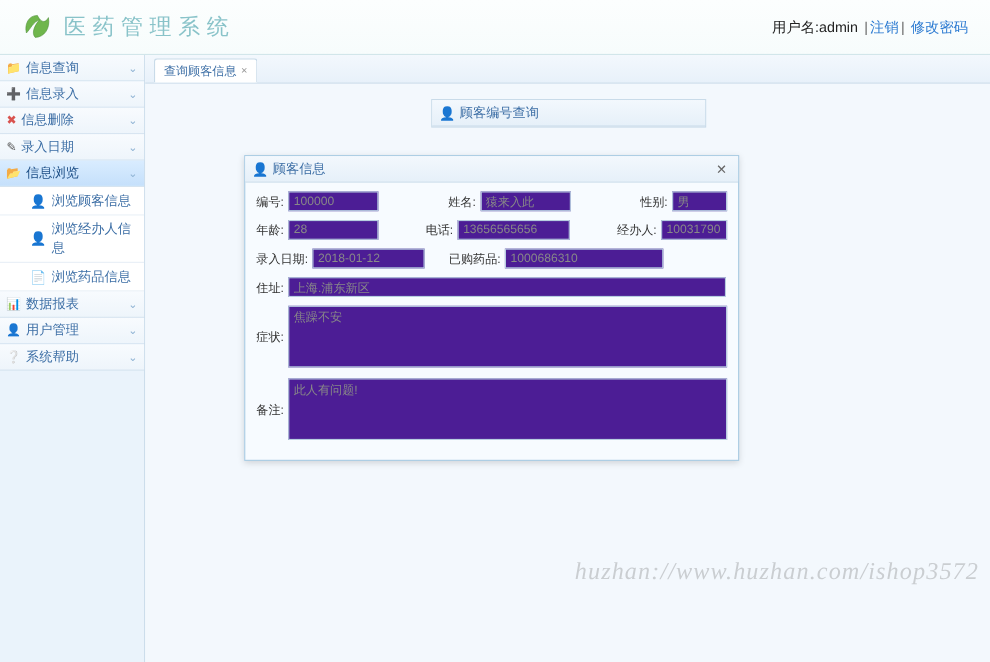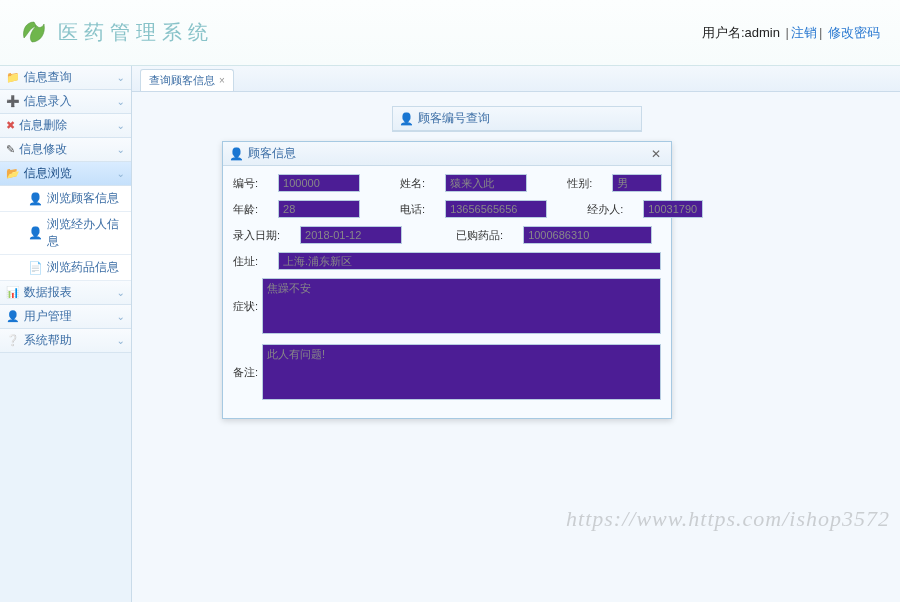--- a/index.html
+++ b/index.html
@@ -1,18 +1,18 @@
 <!DOCTYPE html>
 <html><head>
 <meta charset="utf-8">
 <style>
 * { box-sizing: border-box; margin: 0; padding: 0; }
 body { font-family: "Microsoft YaHei", Arial, sans-serif; font-size: 12px; background: #f0f8ff; color: #333; width: 900px; height: 602px; overflow: hidden; position: relative; }
 
-.header { height: 66px; display: flex; align-items: center; justify-content: space-between; padding: 0 20px; background: linear-gradient(#fcfefe,#f7fcfc); border-bottom: 1px solid #d2e6ea; }
+.header { height: 50px; display: flex; align-items: center; justify-content: space-between; padding: 0 20px; background: linear-gradient(#fcfefe,#f7fcfc); border-bottom: 1px solid #d2e6ea; }
 .logo-wrap { display: flex; align-items: center; gap: 8px; }
 .logo-title { font-size: 20px; letter-spacing: 6px; color: #89c3c9; font-weight: 400; }
 .user-area { font-size: 13px; color: #222; }
 .user-area a { color: #2b7ad1; text-decoration: none; cursor: pointer; }
 .sep { color:#666; margin:0 2px; }
 
 .main { display: flex; height: 552px; }
 .sidebar { width: 132px; background: #eaf3fb; border-right: 1px solid #c9dbe9; }
 .side-title { background: linear-gradient(#f3f8fd,#e6f0f9); border-bottom: 1px solid #c9dbe9; padding: 4px 6px; font-size: 12px; color: #3c6ea5; display: flex; align-items: center; justify-content: space-between; }
 .side-title .chev { color: #7da5c9; font-size: 10px; }
@@ -30,25 +30,25 @@
 
 .content-body { flex: 1; position: relative; padding: 14px 0 0 260px; }
 .panel-small { width: 250px; border: 1px solid #c9dbe9; background: #fff; }
 .panel-head { background: linear-gradient(#f3f8fd,#e6f0f9); border-bottom: 1px solid #c9dbe9; padding: 3px 6px; font-size: 12px; color: #3c6ea5; display: flex; align-items: center; gap: 4px; }
 
 .dialog { position: absolute; left: 222px; top: 141px; width: 450px; border: 1px solid #a6c9e2; background: #f7fbff; box-shadow: 0 2px 6px rgba(0,0,0,.15); }
 .dlg-head { background: linear-gradient(#f3f8fd,#e6f0f9); border-bottom: 1px solid #c9dbe9; padding: 3px 6px; font-size: 12px; color: #3c6ea5; display: flex; align-items: center; justify-content: space-between; }
 .dlg-head .ttl { display: flex; align-items: center; gap: 4px; }
 .dlg-close { color: #666; cursor: pointer; font-size: 12px; padding: 0 4px; }
 .dlg-body { padding: 8px 10px; }
-.row { display: flex; align-items: center; gap: 20px; margin-bottom: 8px; }
+.row { display: flex; align-items: center; gap: 4px; margin-bottom: 8px; }
 .lbl { color: #333; font-size: 11px; white-space: nowrap; }
 .inp, .ta { border: 1px solid #b7cde0; background: #fff; color: #666; font-size: 11px; padding: 2px 4px; font-family: inherit; }
 .inp.ro, .ta.ro { background: #4c1d95; color: #888; }
-.inp.w1 { width: 82px; } .inp.w2 { width: 102px; } .inp.w3 { width: 129px; }
+.inp.w1 { width: 82px; } .inp.w2 { width: 102px; } .inp.w3 { width: 144px; }
 .ta { width: 400px; height: 56px; resize: none; display: block; }
 .ta-row { display: flex; align-items: center; gap: 4px; margin-bottom: 10px; }
 
 .watermark { position: absolute; right: 10px; bottom: 70px; font-size: 22px; color: rgba(80,80,80,.25); font-family: Georgia, serif; font-style: italic; pointer-events: none; letter-spacing: 1px; }
 </style>
 </head>
 <body>
 
 <div class="header">
   <div class="logo-wrap">
@@ -73,21 +73,21 @@
         </div>
         <div class="acc-item">
           <span><span class="ico ico-green">➕</span><span>信息录入</span></span>
           <span class="chev">⌄</span>
         </div>
         <div class="acc-item">
           <span><span class="ico ico-red">✖</span><span>信息删除</span></span>
           <span class="chev">⌄</span>
         </div>
         <div class="acc-item">
-          <span><span class="ico ico-dark">✎</span><span>信息修改</span></span>
+          <span><span class="ico ico-dark">✎</span><span>录入日期</span></span>
           <span class="chev">⌄</span>
         </div>
         <div class="acc-item active">
           <span><span class="ico ico-orange">📂</span><span>信息浏览</span></span>
           <span class="chev">⌄</span>
         </div>
         <div class="sub-item">
           <span>👤</span>
           <span>浏览顾客信息</span>
         </div>
@@ -176,13 +176,13 @@
       <span class="lbl">症状:</span>
       <textarea class="ta ro" readonly="" style="">焦躁不安</textarea>
     </div>
     <div class="ta-row">
       <span class="lbl">备注:</span>
       <textarea class="ta ro" readonly="" style="">此人有问题!</textarea>
     </div>
   </div>
 </div>
 
-<div class="watermark">https://www.https.com/ishop3572</div>
+<div class="watermark">huzhan://www.huzhan.com/ishop3572</div>
 
 </body></html>

